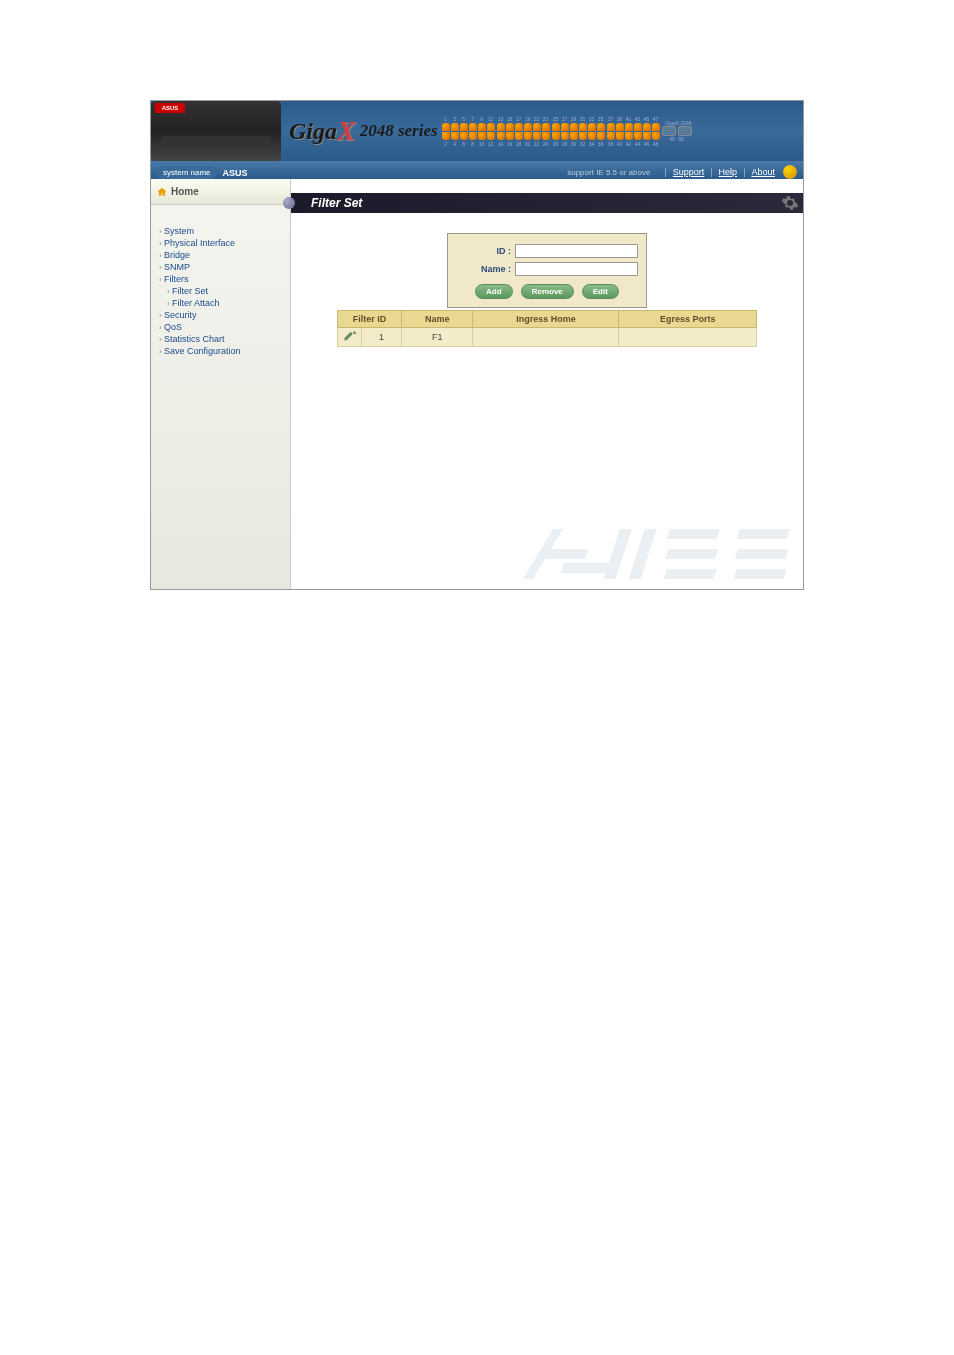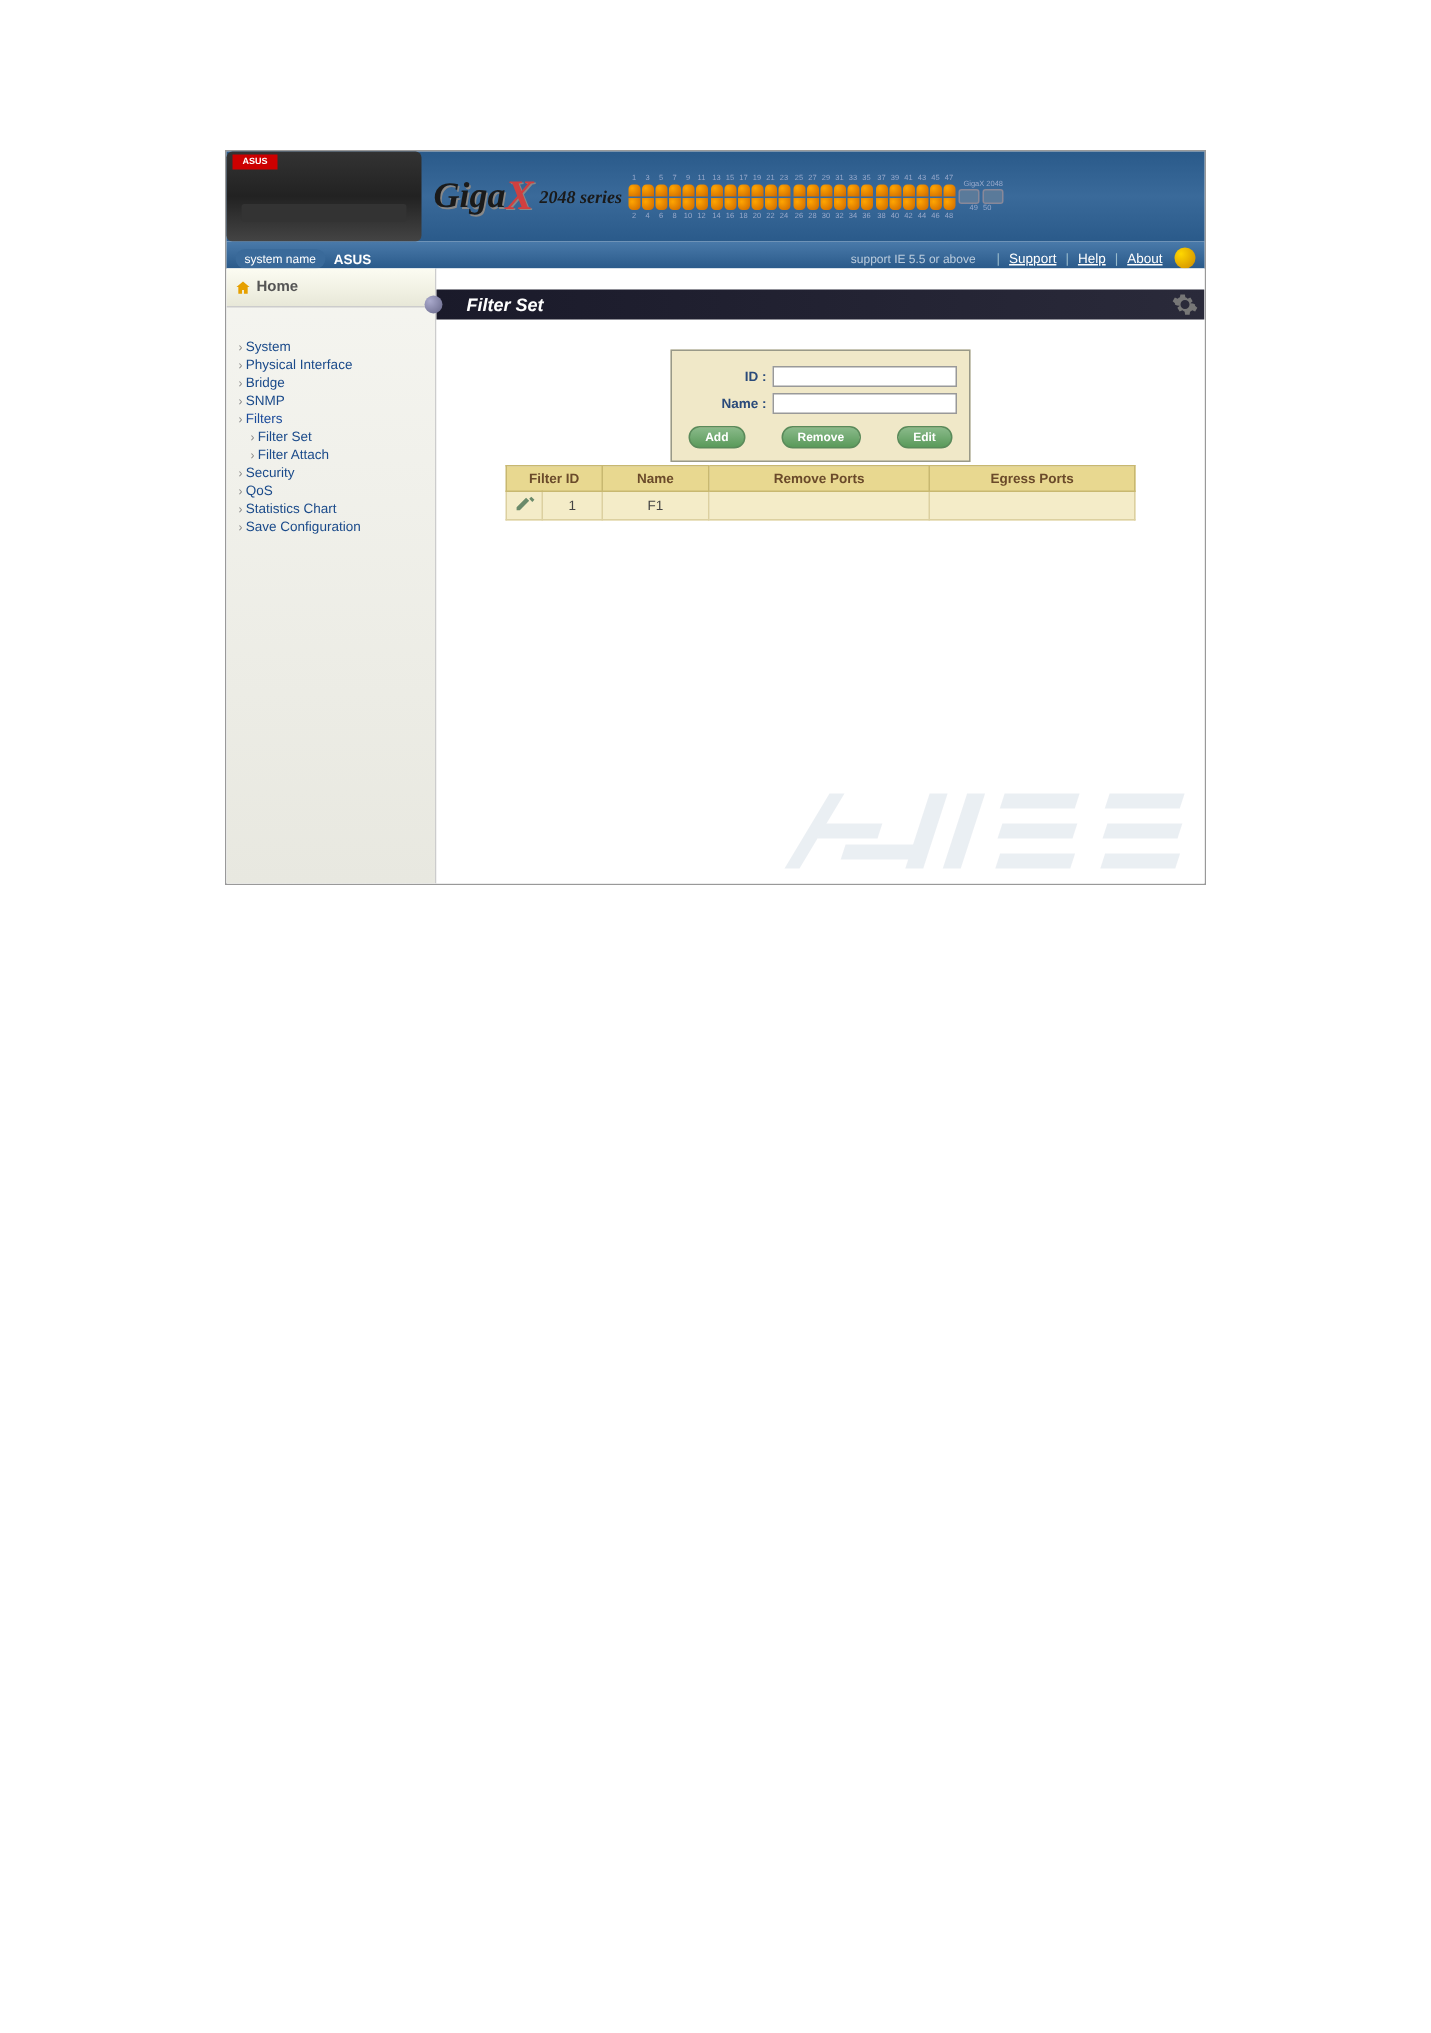--- a/index.html
+++ b/index.html
@@ -52,21 +52,21 @@
   text-shadow: 1px 1px 0 #888;
 }
 .giga-x {
   color: #d04040;
   font-size: 28px;
 }
 .series-text {
   font-family: Georgia, serif;
   font-style: italic;
   font-weight: bold;
-  font-size: 12px;
+  font-size: 17px;
   color: #1a1a1a;
   margin-left: 4px;
 }
 .port-panel {
   flex: 1;
   padding: 2px 4px;
   display: flex;
   gap: 2px;
   align-items: center;
 }
@@ -217,21 +217,21 @@
 .form-row input {
   flex: 1;
   height: 14px;
   border: 1px solid #999;
   font-size: 9px;
   padding: 0 2px;
 }
 .button-row {
   display: flex;
   justify-content: center;
-  gap: 24px;
+  gap: 8px;
   margin-top: 8px;
 }
 .pill-btn {
   border: 1px solid #5a8a5a;
   background: linear-gradient(to bottom, #8aba8a, #5a9a5a);
   color: #fff;
   font-size: 8px;
   font-weight: bold;
   padding: 2px 10px;
   border-radius: 9px;
@@ -510,21 +510,21 @@
           <button class="pill-btn">Remove</button>
           <button class="pill-btn">Edit</button>
         </div>
       </div>
 
       <table class="filter-table">
         <thead>
           <tr>
             <th colspan="2">Filter ID</th>
             <th>Name</th>
-            <th>Remove Ports</th>
+            <th>Ingress Home</th>
             <th>Egress Ports</th>
           </tr>
         </thead>
         <tbody>
           <tr>
             <td style="width:24px;">
               <svg class="edit-icon" viewBox="0 0 20 14">
                     <path fill="currentColor" d="M2 10l9-9 3 3-9 9H2v-3zM14 2l2-2 3 3-2 2-3-3z"></path>
                   </svg>
             </td>

